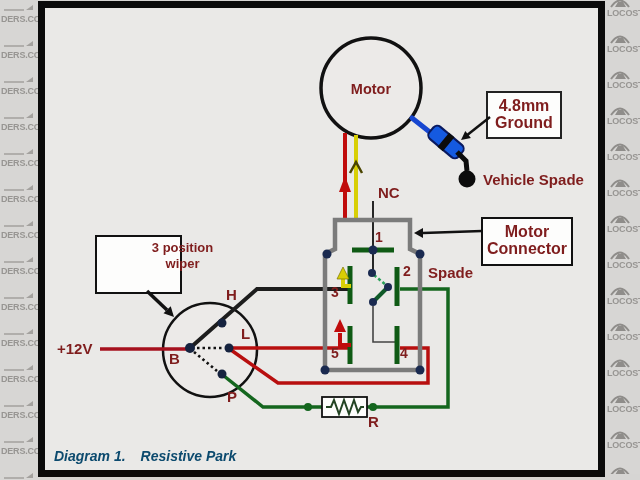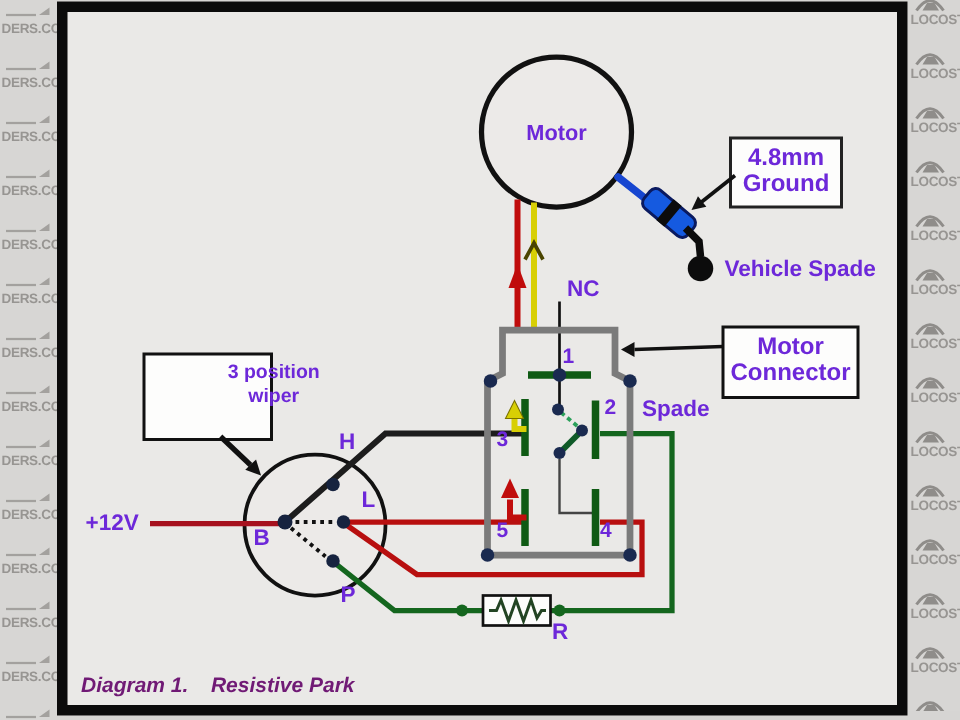--- a/index.html
+++ b/index.html
@@ -15,25 +15,25 @@
           letter-spacing:-0.2px;white-space:nowrap;}
   .wm-row .wm-art{display:block;height:14px;}
   .wm-row span{display:block;padding-left:1px;}
 
   
   #frame{position:absolute;left:38px;top:1px;width:567px;height:476px;box-sizing:border-box;
          border:7px solid #0b0b0b;background:#eae9e7;z-index:2;}
 
   #wires{position:absolute;left:0;top:0;z-index:3;}
 
-  .lbl{position:absolute;z-index:4;color:#6d28d9;font-weight:bold;font-size:15px;
+  .lbl{position:absolute;z-index:4;color:#7f1d1d;font-weight:bold;font-size:15px;
        line-height:16px;white-space:nowrap;}
   .pin{font-size:14px;}
   .boxtxt{text-align:center;font-size:16px;line-height:17px;}
-  #caption{font-style:italic;font-size:14px;color:#701a75;}
+  #caption{font-style:italic;font-size:14px;color:#0c4a6e;}
   #caption .cap2{margin-left:15px;}
 </style>
 </head>
 <body>
 
 <div id="stage">
 
   <div id="left-strip" class="strip">
       <div class="wm-row">
         <svg class="wm-art" width="36" height="14">

